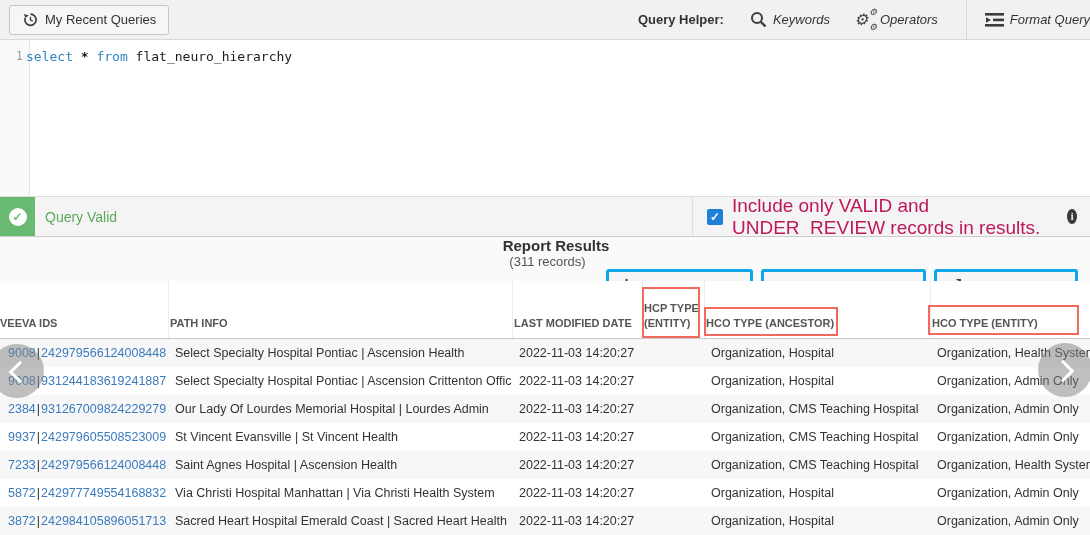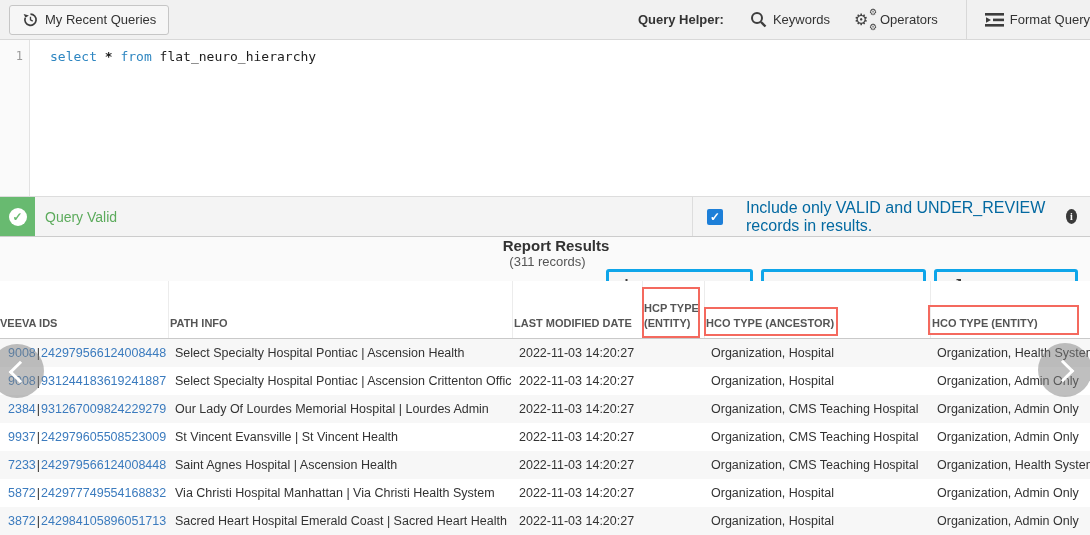--- a/index.html
+++ b/index.html
@@ -7,55 +7,55 @@
        font-family:"Liberation Sans",sans-serif;color:#333;}
 
   
   .toolbar{position:absolute;left:0;top:0;width:1090px;height:40px;background:#f1f1f1;
            border-bottom:1px solid #d8d8d8;display:flex;align-items:center;box-sizing:border-box;}
   .tb-left{display:flex;align-items:center;gap:9px;padding-left:9px;}
   .tb-btn{display:flex;align-items:center;gap:7px;height:28px;padding:0 12px;background:#f6f6f6;
           border:1px solid #c6c6c6;border-radius:3px;font-size:13px;color:#333;cursor:pointer;}
   .tb-right{margin-left:auto;display:flex;align-items:center;height:100%;}
   .qh-label{font-weight:bold;font-size:13px;color:#333;margin-right:26px;}
-  .qh-item{display:flex;align-items:center;gap:6px;font-size:13px;color:#333;cursor:pointer;margin-right:26px;}
+  .qh-item{display:flex;align-items:center;gap:6px;font-size:13px;color:#333;cursor:pointer;margin-right:26px;font-style:italic;}
   .qh-item:last-child{margin-right:0;}
   .tb-divider{width:1px;height:40px;background:#d8d8d8;margin:0 18px 0 2px;}
   .gear-wrap{position:relative;width:18px;height:18px;}
   .gear-big{position:absolute;left:-2px;top:0px;font-size:16px;color:#444;line-height:18px;}
   .gear-small{position:absolute;right:-3px;top:-4px;font-size:9px;color:#444;}
   .gear-small2{position:absolute;right:-3px;bottom:-3px;font-size:9px;color:#444;}
 
   
   .editor{position:absolute;left:0;top:40px;width:1090px;height:156px;background:#fff;}
   .gutter{position:absolute;left:0;top:0;width:30px;height:156px;background:#fafafa;
           border-right:1px solid #e2e2e2;box-sizing:border-box;}
   .line-no{position:absolute;right:6px;top:9px;font-family:"DejaVu Sans Mono",monospace;
            font-size:12px;color:#9a9a9a;}
-  .code-line{position:absolute;left:50px;top:9px;font-family:"DejaVu Sans Mono",monospace;
+  .code-line{position:absolute;left:26px;top:9px;font-family:"DejaVu Sans Mono",monospace;
              font-size:13px;color:#1c1c1c;white-space:pre;}
   .kw{color:#2e86c1;}
   .star{font-weight:bold;}
   .drag-handle{position:absolute;left:610px;top:169px;width:26px;cursor:row-resize;}
   .drag-handle span{display:block;height:2px;background:#9a9a9a;margin:3px 0;border-radius:1px;}
 
   
   .valid-bar{position:absolute;left:0;top:196px;width:1090px;height:41px;background:#f4f4f4;
              border-top:1px solid #ddd;border-bottom:1px solid #ccc;box-sizing:border-box;}
   .valid-chip{position:absolute;left:0;top:0;width:35px;height:39px;background:#68ba70;
               display:flex;align-items:center;justify-content:center;}
   .chk-circle{width:18px;height:18px;border-radius:50%;background:#fff;color:#68ba70;
               font-size:12px;font-weight:bold;display:flex;align-items:center;justify-content:center;}
   .valid-text{position:absolute;left:45px;top:0;height:39px;display:flex;align-items:center;
               color:#5cab5c;font-size:14px;}
   .valid-right{position:absolute;left:692px;right:0;top:0;height:39px;border-left:1px solid #ddd;
                display:flex;align-items:center;padding-left:14px;box-sizing:border-box;}
   .checkbox{width:16px;height:16px;background:#1d7fd8;border-radius:2px;display:flex;align-items:center;
             justify-content:center;color:#fff;font-size:12px;font-weight:bold;cursor:pointer;flex:0 0 auto;}
-  .chk-label{font-size:16px;color:#0369a1;margin-left:23px;}
+  .chk-label{font-size:19px;color:#be185d;margin-left:9px;}
   .info-icon{margin-left:auto;margin-right:13px;width:15px;height:15px;border-radius:50%;background:#3a3a3a;
              color:#fff;font-size:10px;font-weight:bold;font-family:"Liberation Serif",serif;
              display:flex;align-items:center;justify-content:center;cursor:pointer;}
 
   
   .results-head{position:absolute;left:0;top:237px;width:1090px;height:44px;background:#fafafa;
                 display:flex;align-items:center;box-sizing:border-box;flex-direction:column;}
   .results-title{font-size:15px;font-weight:bold;color:#333;margin-left:22px;}
   .results-count{font-size:13px;color:#555;margin-left:5px;}
   .rh-buttons{margin-left:auto;display:flex;gap:8px;margin-right:12px;}

